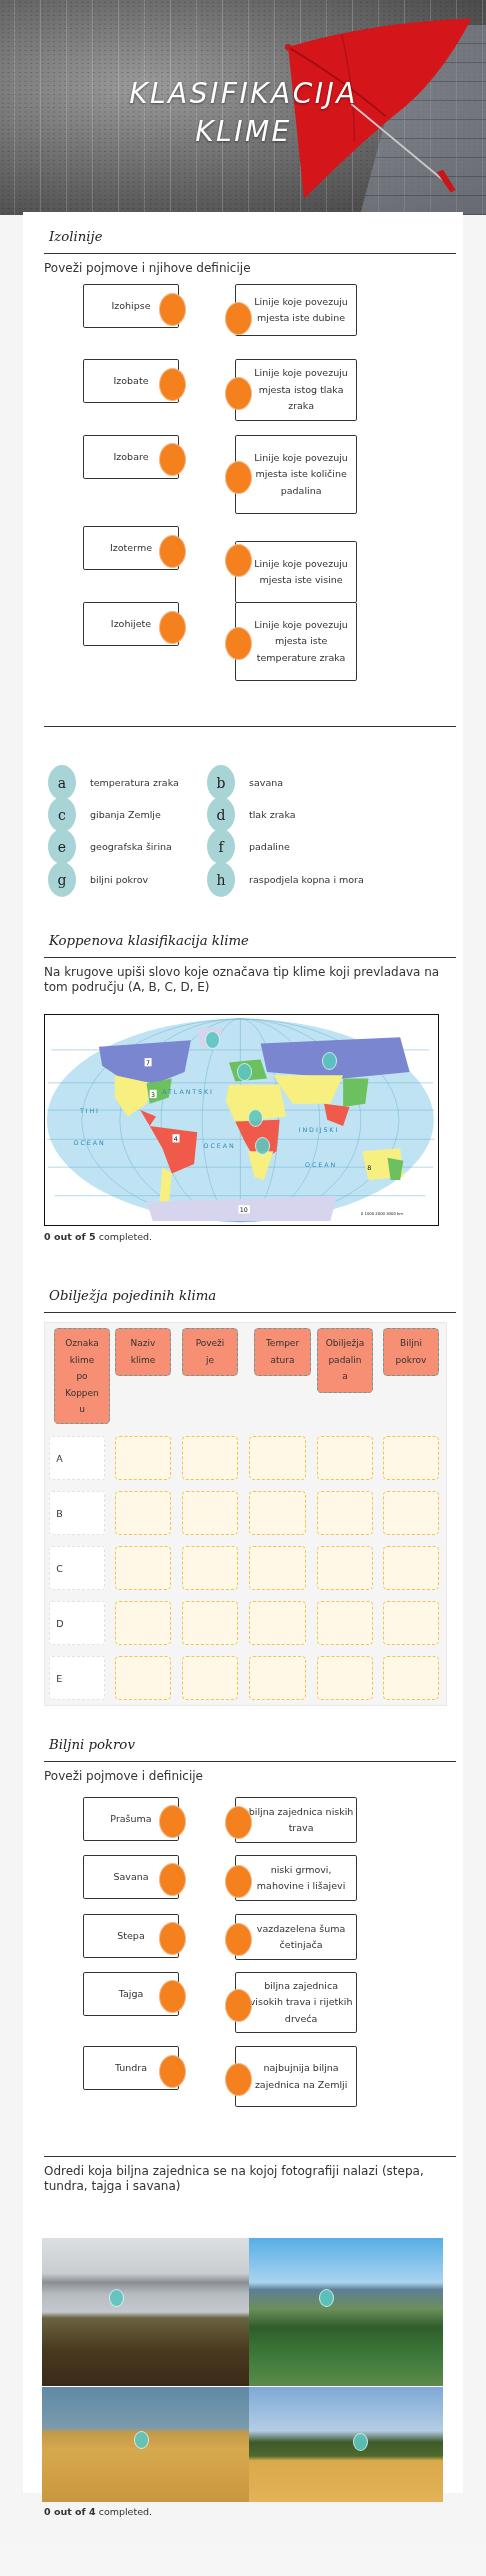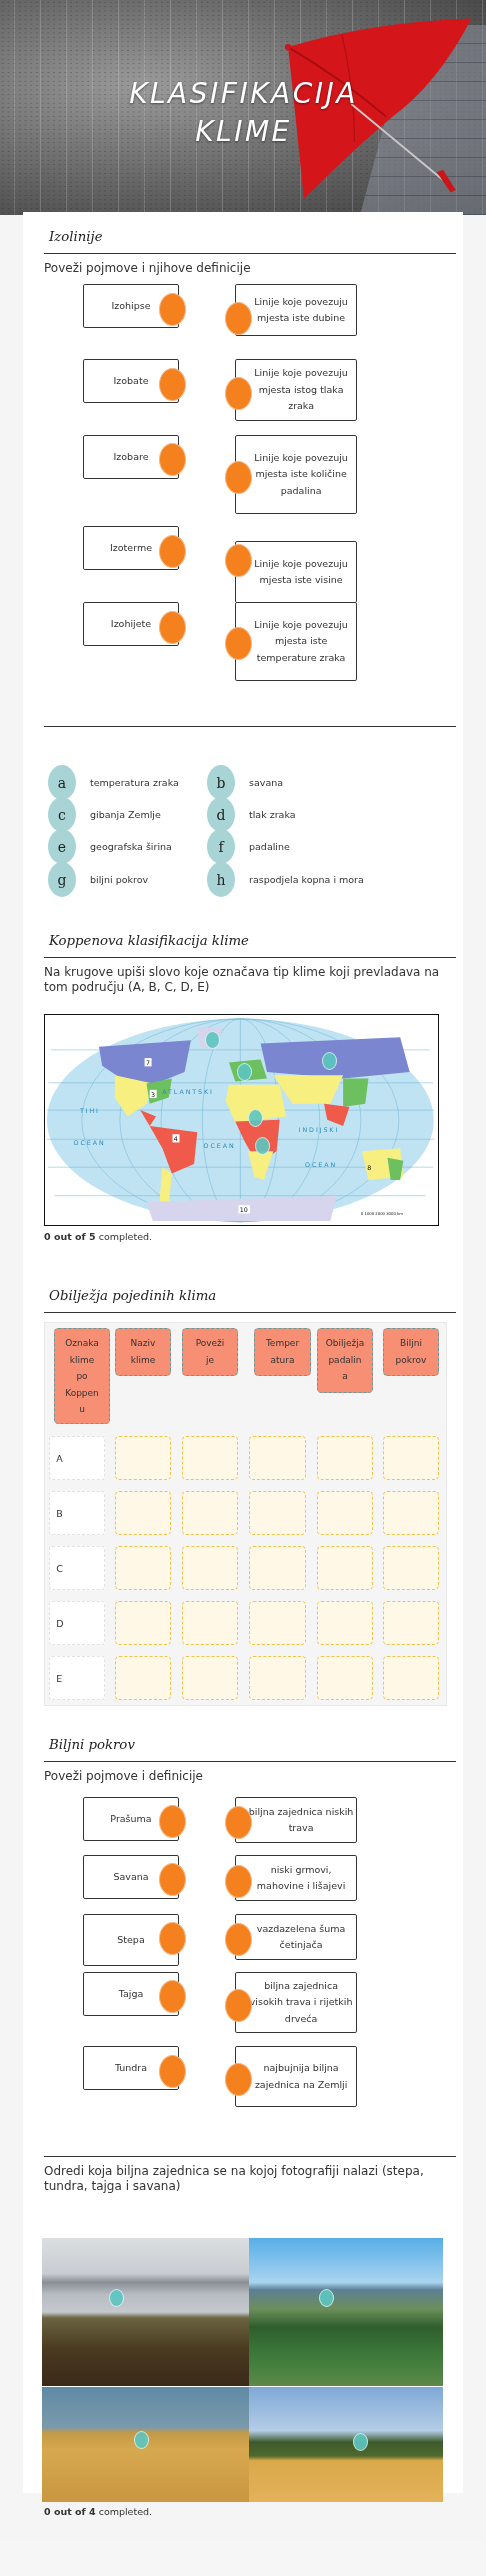--- a/index.html
+++ b/index.html
@@ -261,21 +261,21 @@
   </div>
 
 <div class="section" style="top:1733px;left:44px;">
   <div class="sec-title">Biljni pokrov</div>
   <div class="sec-rule"></div>
   <div class="instr">Poveži pojmove i definicije</div>
 </div>
 <div>
   <div class="mbox" style="left:83px;top:1797px;width:96px;height:44px;">Prašuma</div>
   <div class="mbox" style="left:83px;top:1855px;width:96px;height:44px;">Savana</div>
-  <div class="mbox" style="left:83px;top:1914px;width:96px;height:52px;">Stepa</div>
+  <div class="mbox" style="left:83px;top:1914px;width:96px;height:44px;">Stepa</div>
   <div class="mbox" style="left:83px;top:1972px;width:96px;height:44px;">Tajga</div>
   <div class="mbox" style="left:83px;top:2046px;width:96px;height:44px;">Tundra</div>
   <div class="dot" style="left:159px;top:1805px;"></div>
   <div class="dot" style="left:159px;top:1863px;"></div>
   <div class="dot" style="left:159px;top:1922px;"></div>
   <div class="dot" style="left:159px;top:1980px;"></div>
   <div class="dot" style="left:159px;top:2055px;"></div>
 
   <div class="mbox" style="left:235px;top:1797px;width:122px;height:46px;padding:0 2.5px 0 12.7px;">biljna zajednica niskih trava</div>
   <div class="mbox" style="left:235px;top:1855px;width:122px;height:46px;padding:0 2.5px 0 12.7px;">niski grmovi, mahovine i lišajevi</div>

